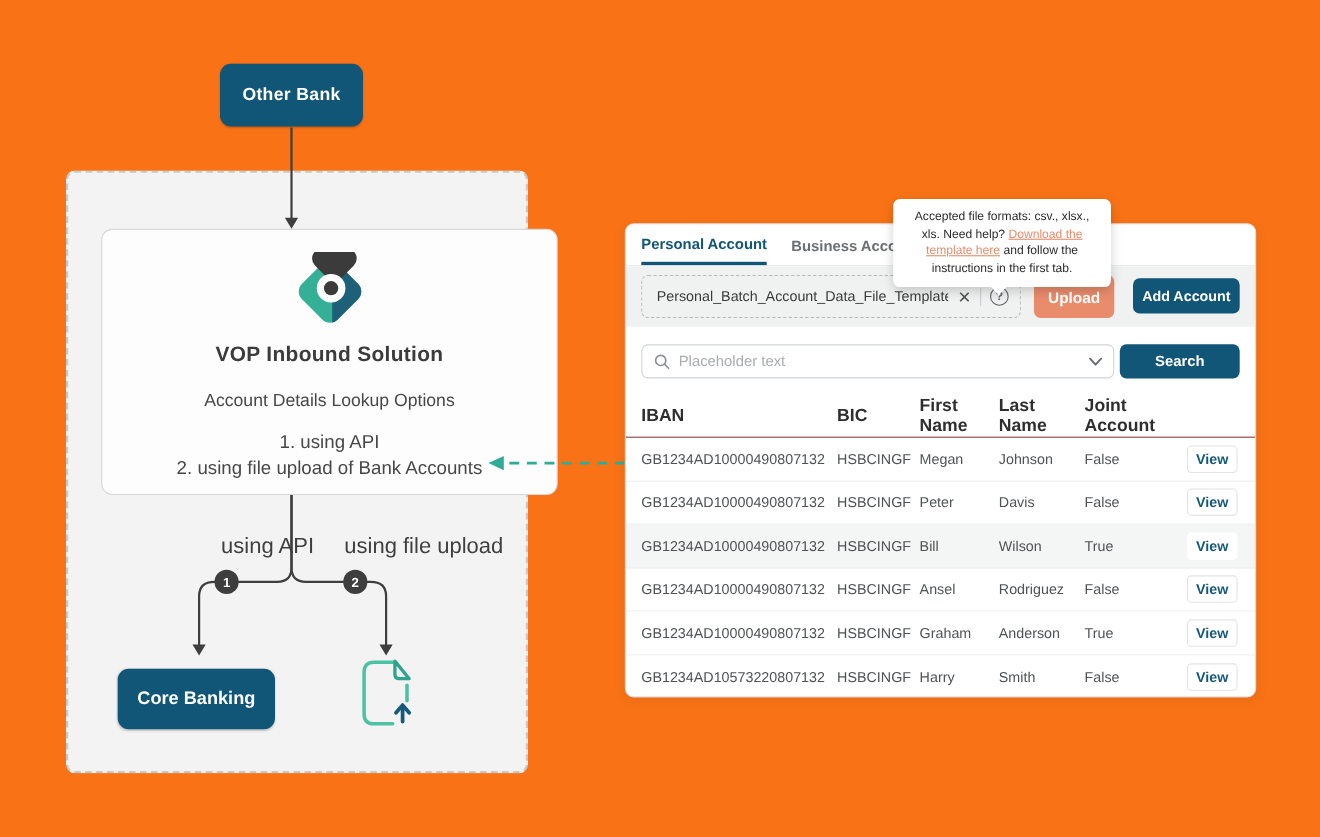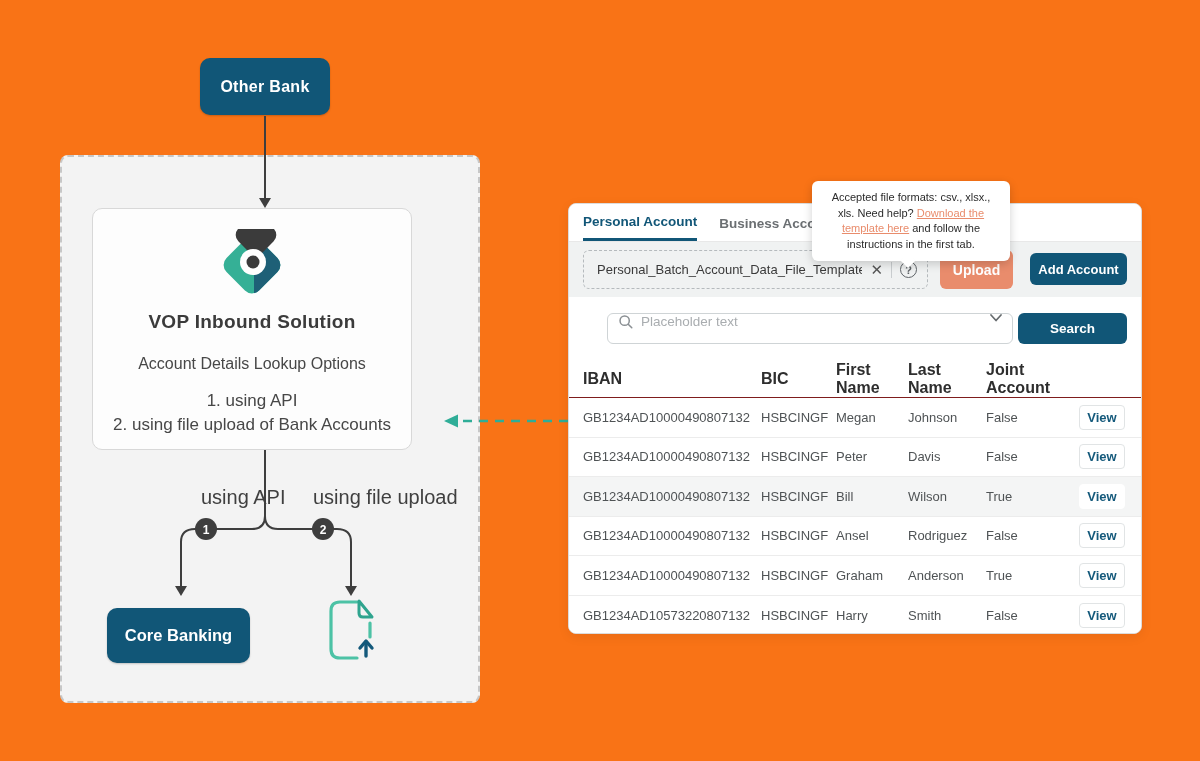--- a/index.html
+++ b/index.html
@@ -6,21 +6,21 @@
   html,body { width:1200px; height:761px; background:#ffffff; font-family:"Liberation Sans", sans-serif; overflow:hidden; }
   .canvas { position:relative; width:1200px; height:761px; background:#f97316; }
 
   
   .dashed-zone { position:absolute; left:60px; top:155px; width:420px; height:548px;
     background:#f3f3f3; border:2px dashed #c7c7c7; border-radius:8px; }
   .other-bank { position:absolute; left:200px; top:58px; width:130px; height:57px;
     background:#115677; border-radius:10px; color:#fff; font-size:16px; font-weight:bold;
     display:flex; align-items:center; justify-content:center; letter-spacing:.3px;
     box-shadow:0 1px 2px rgba(0,0,0,.2); }
-  .vop-box { position:absolute; left:92px; top:208px; width:320px; height:242px;
+  .vop-box { position:absolute; left:92px; top:208px; width:415px; height:242px;
     background:#fdfdfd; border:1px solid #d8d8d8; border-radius:10px; text-align:center; }
   .vop-logo { margin:20px auto 6px; width:72px; height:72px; }
   .vop-title { font-size:19px; font-weight:bold; color:#3b3b3b; letter-spacing:.3px; }
   .vop-sub { margin-top:22px; font-size:16px; color:#474747; }
   .vop-opt { margin-top:4px; font-size:17px; color:#474747; line-height:24px; }
   .vop-opt div:first-child { margin-top:16px; }
   .branch-label { position:absolute; font-size:20px; color:#3f3f3f; white-space:nowrap;margin-left:31px; }
   .branch-label.api { left:170px; top:486px; }
   .branch-label.file { left:282px; top:486px; }
   .core-banking { position:absolute; left:107px; top:608px; width:143px; height:55px;
@@ -46,21 +46,21 @@
   .file-name { flex:1; font-size:13px; color:#3a3a3a; white-space:nowrap; overflow:hidden; }
   .icon-x { font-size:15px; color:#555; padding:0 8px; cursor:pointer; }
   .vdivider { width:1px; height:16px; background:#c9cdcf; }
   .icon-help { margin-left:8px; width:17px; height:17px; border:1.4px solid #5f6468; border-radius:50%;
     color:#5f6468; font-size:11px; font-weight:bold; display:flex; align-items:center; justify-content:center; cursor:pointer; }
   .btn-upload { margin-left:12px; width:73px; height:39px; background:#e98c6c; border:none; border-radius:6px;
     color:#fff; font-size:14px; font-weight:bold; font-family:inherit; cursor:pointer; }
   .btn-add { position:absolute; right:14px; top:11px; width:97px; height:32px; background:#115677; border:none;
     border-radius:6px; color:#fff; font-size:13px; font-weight:bold; font-family:inherit; cursor:pointer; }
   .search-row { display:flex; align-items:center; margin:16px 14px 0; }
-  .search-input { flex:1; height:31px; border:1px solid #cfd4d6; border-radius:6px; display:flex; align-items:flex-start; padding:0 10px; background:#fff;margin-left:24px; }
+  .search-input { flex:1; height:31px; border:1px solid #cfd4d6; border-radius:6px; display:flex; align-items:center; padding:0 10px; background:#fff; }
   .search-input input { flex:1; border:none; outline:none; font-size:13.5px; color:#444; background:transparent; font-family:inherit; margin-left:7px; }
   .search-input input::placeholder { color:#a9adb0; }
   .btn-search { margin-left:5px; width:109px; height:31px; background:#115677; border:none; border-radius:6px;
     color:#fff; font-size:13.5px; font-weight:bold; font-family:inherit; cursor:pointer; }
   .tbl-head, .tbl-row { display:grid; grid-template-columns:178px 75px 72px 78px 93px 1fr;
     align-items:center; padding:0 18px 0 14px; }
   .tbl-head { height:37px; margin-top:17px; border-bottom:1px solid #7f1d1d; font-size:16px; font-weight:bold; color:#2e2e2e; }
   .tbl-row { height:39.5px; border-bottom:1px solid #ececec; font-size:13px; color:#4f5355; background:#fff; }
   .tbl-row:last-child { border-bottom:none; }
   .tbl-row.alt { background:#f4f5f5; }

